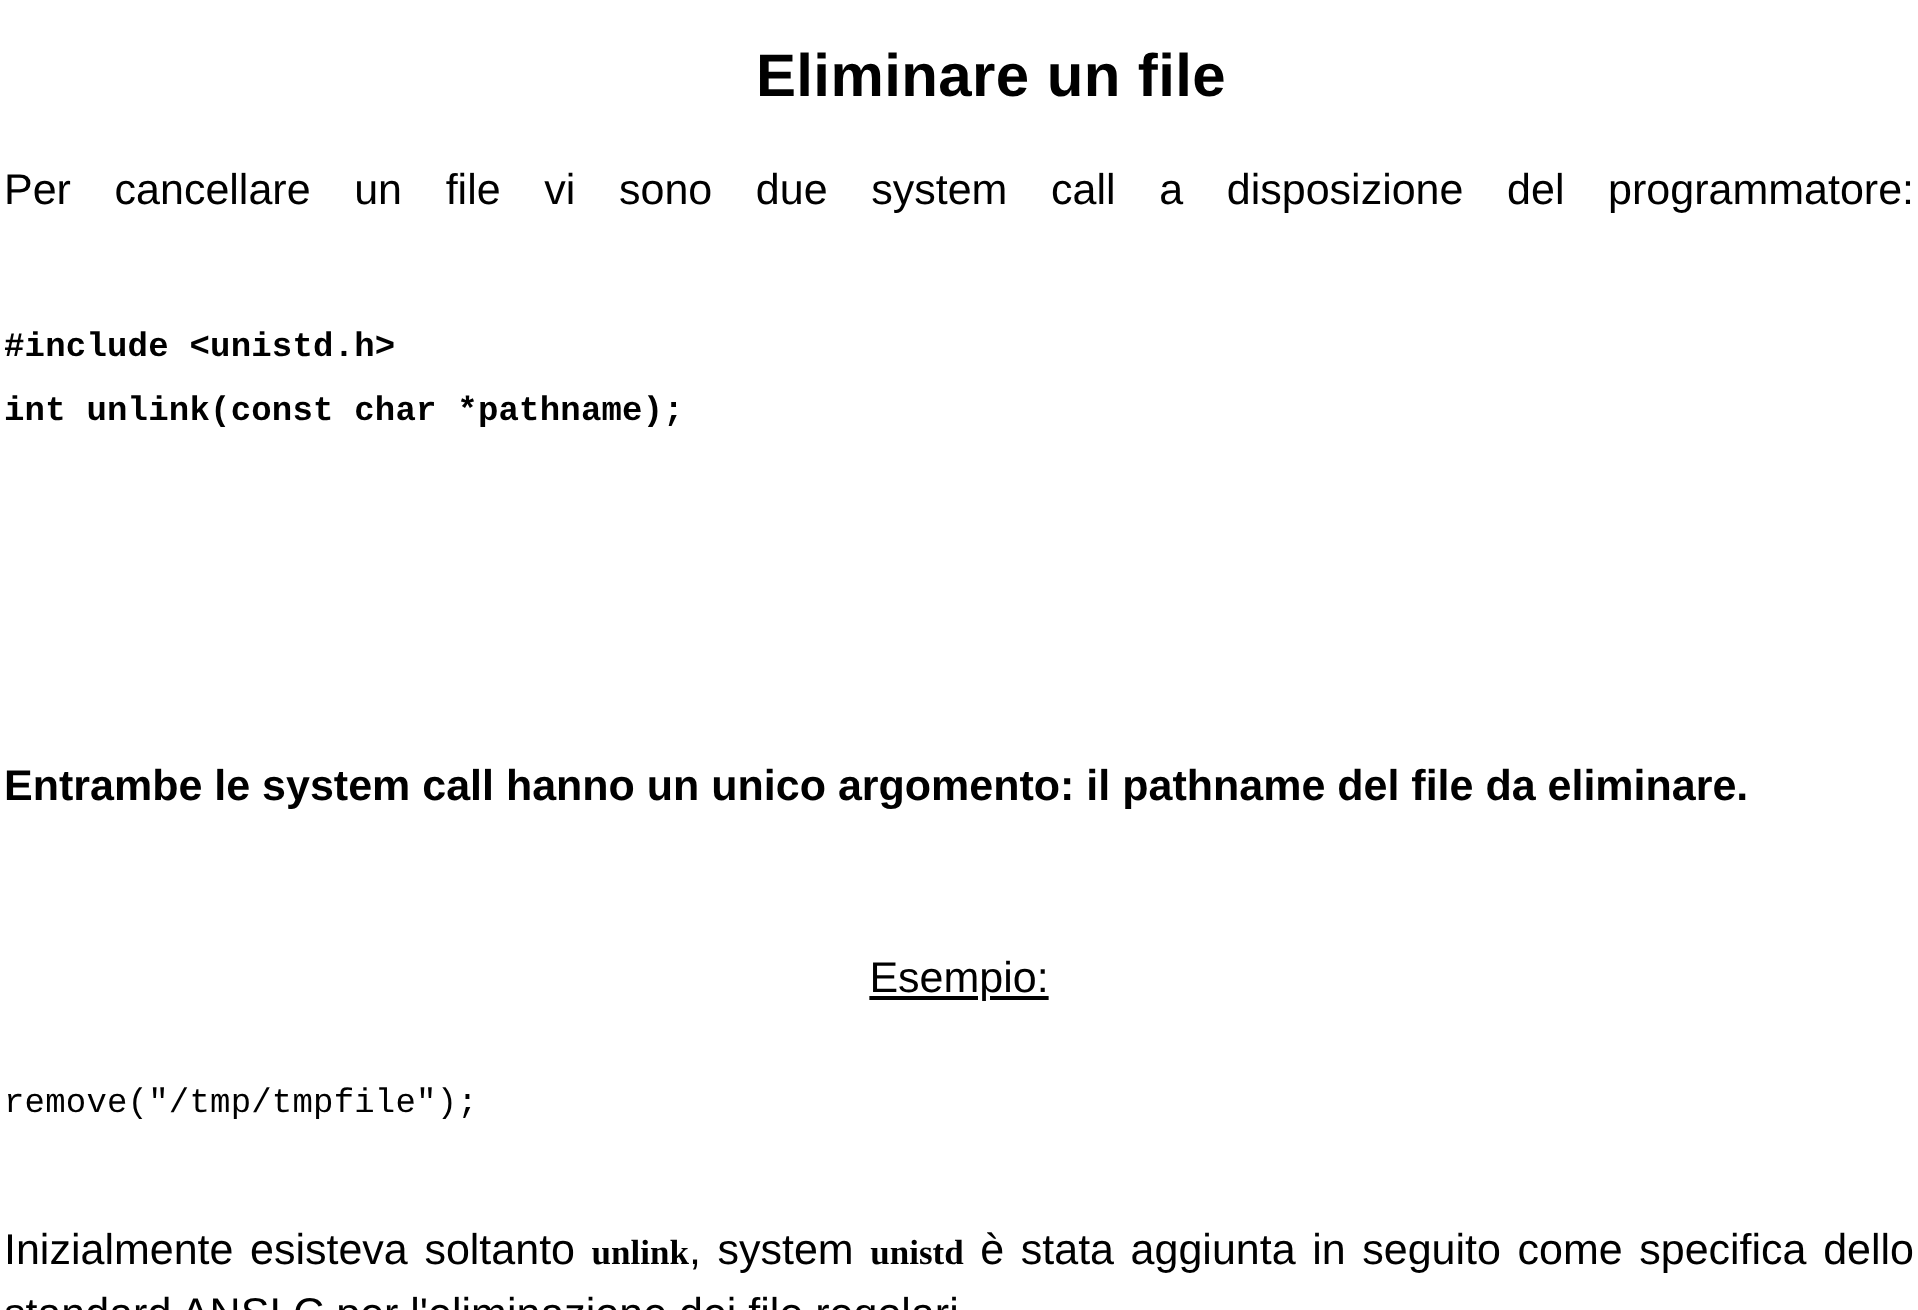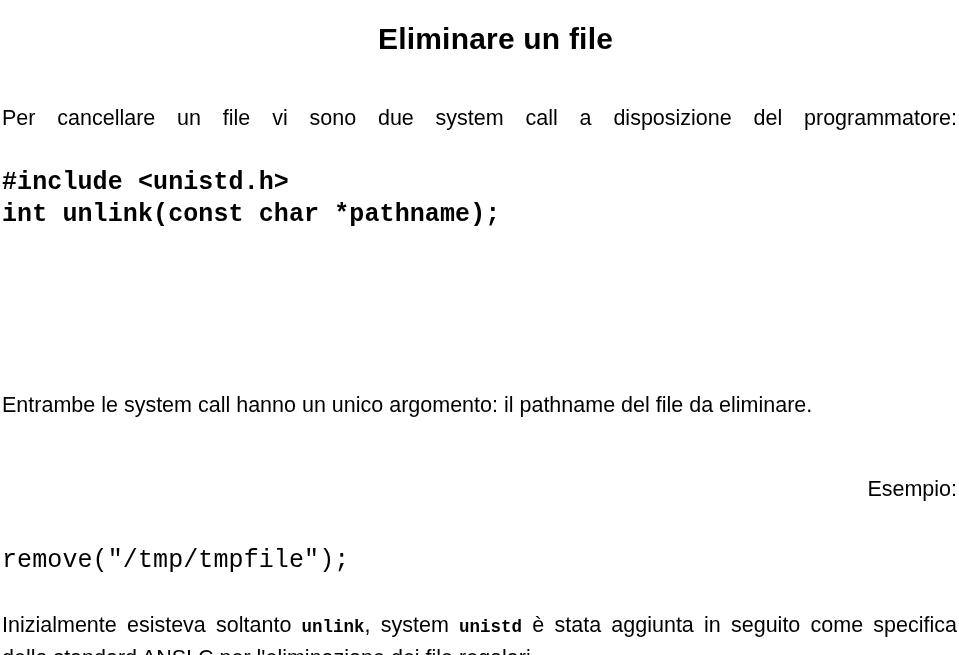--- a/index.html
+++ b/index.html
@@ -44,62 +44,63 @@
     position: absolute;
     left: 2px;
     width: 955px;
     font-size: 21.5px;
     line-height: 31px;
     text-align: justify;
     text-justify: inter-word;
     word-spacing: 0px;
   }
   .para.nojustify {
-    text-align: right;
+    text-align: center;
+    text-decoration: underline;
   }
 
   
   .para.stretch {
     text-align: justify;
   }
   .para.stretch::after {
     content: "";
     display: inline-block;
     width: 100%;
   }
 
   
   .code {
     position: absolute;
     left: 2px;
     font-family: "Liberation Mono", "DejaVu Sans Mono", monospace;
-    font-size: 25px;
+    font-size: 17px;
     font-weight: bold;
     line-height: 32px;
     white-space: pre;
     letter-spacing: 0.1px;
   }
   .code.light {
     font-weight: normal;
   }
 
   
   code.inline {
-    font-family: Liberation Mono, monospace;
+    font-family: Liberation Serif, serif;
     font-size: 17.5px;
     font-weight: bold;
     letter-spacing: 0px;
   }
 
   
   #title-block      { top: 0; padding-left: 16px; }
-  #intro-para       { top: 81px; }
+  #intro-para       { top: 58px; }
   #code-unistd      { top: 142px; }
   #code-stdio       { top: 247px; }
-  #args-para        { top: 368px; }
+  #args-para        { top: 356px; font-weight: bold; }
   #esempio-para     { top: 452px; }
   #code-example     { top: 520px; }
   #history-para     { top: 588px; }
 </style>
 </head>
 <body>
 
 <div class="slide">
 
   <h1 class="slide-title" id="title-block">Eliminare un file</h1>

